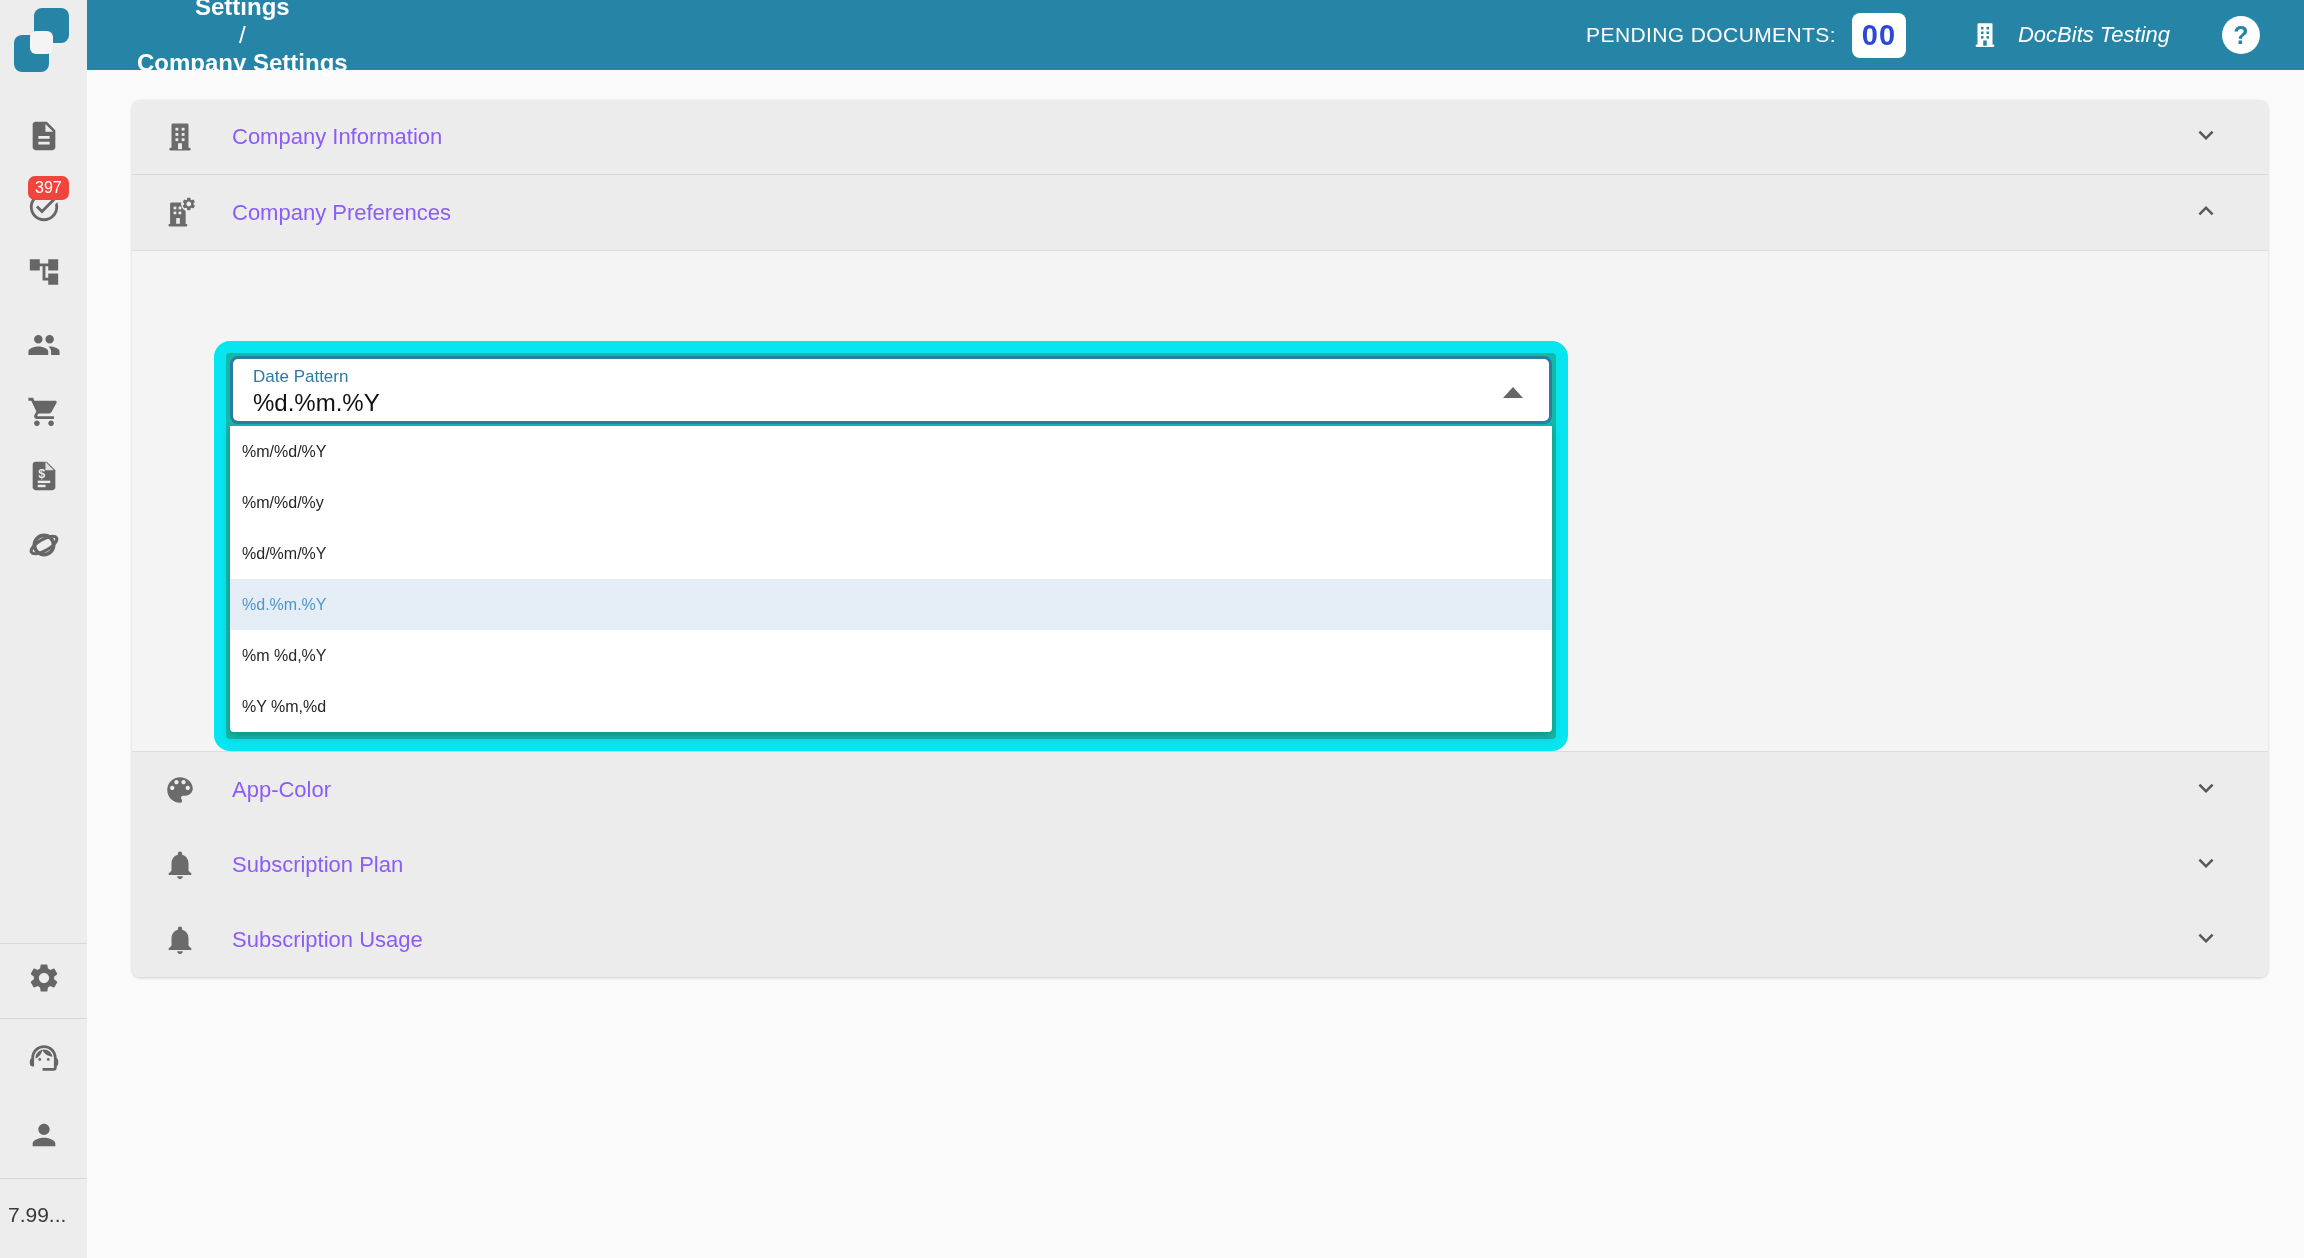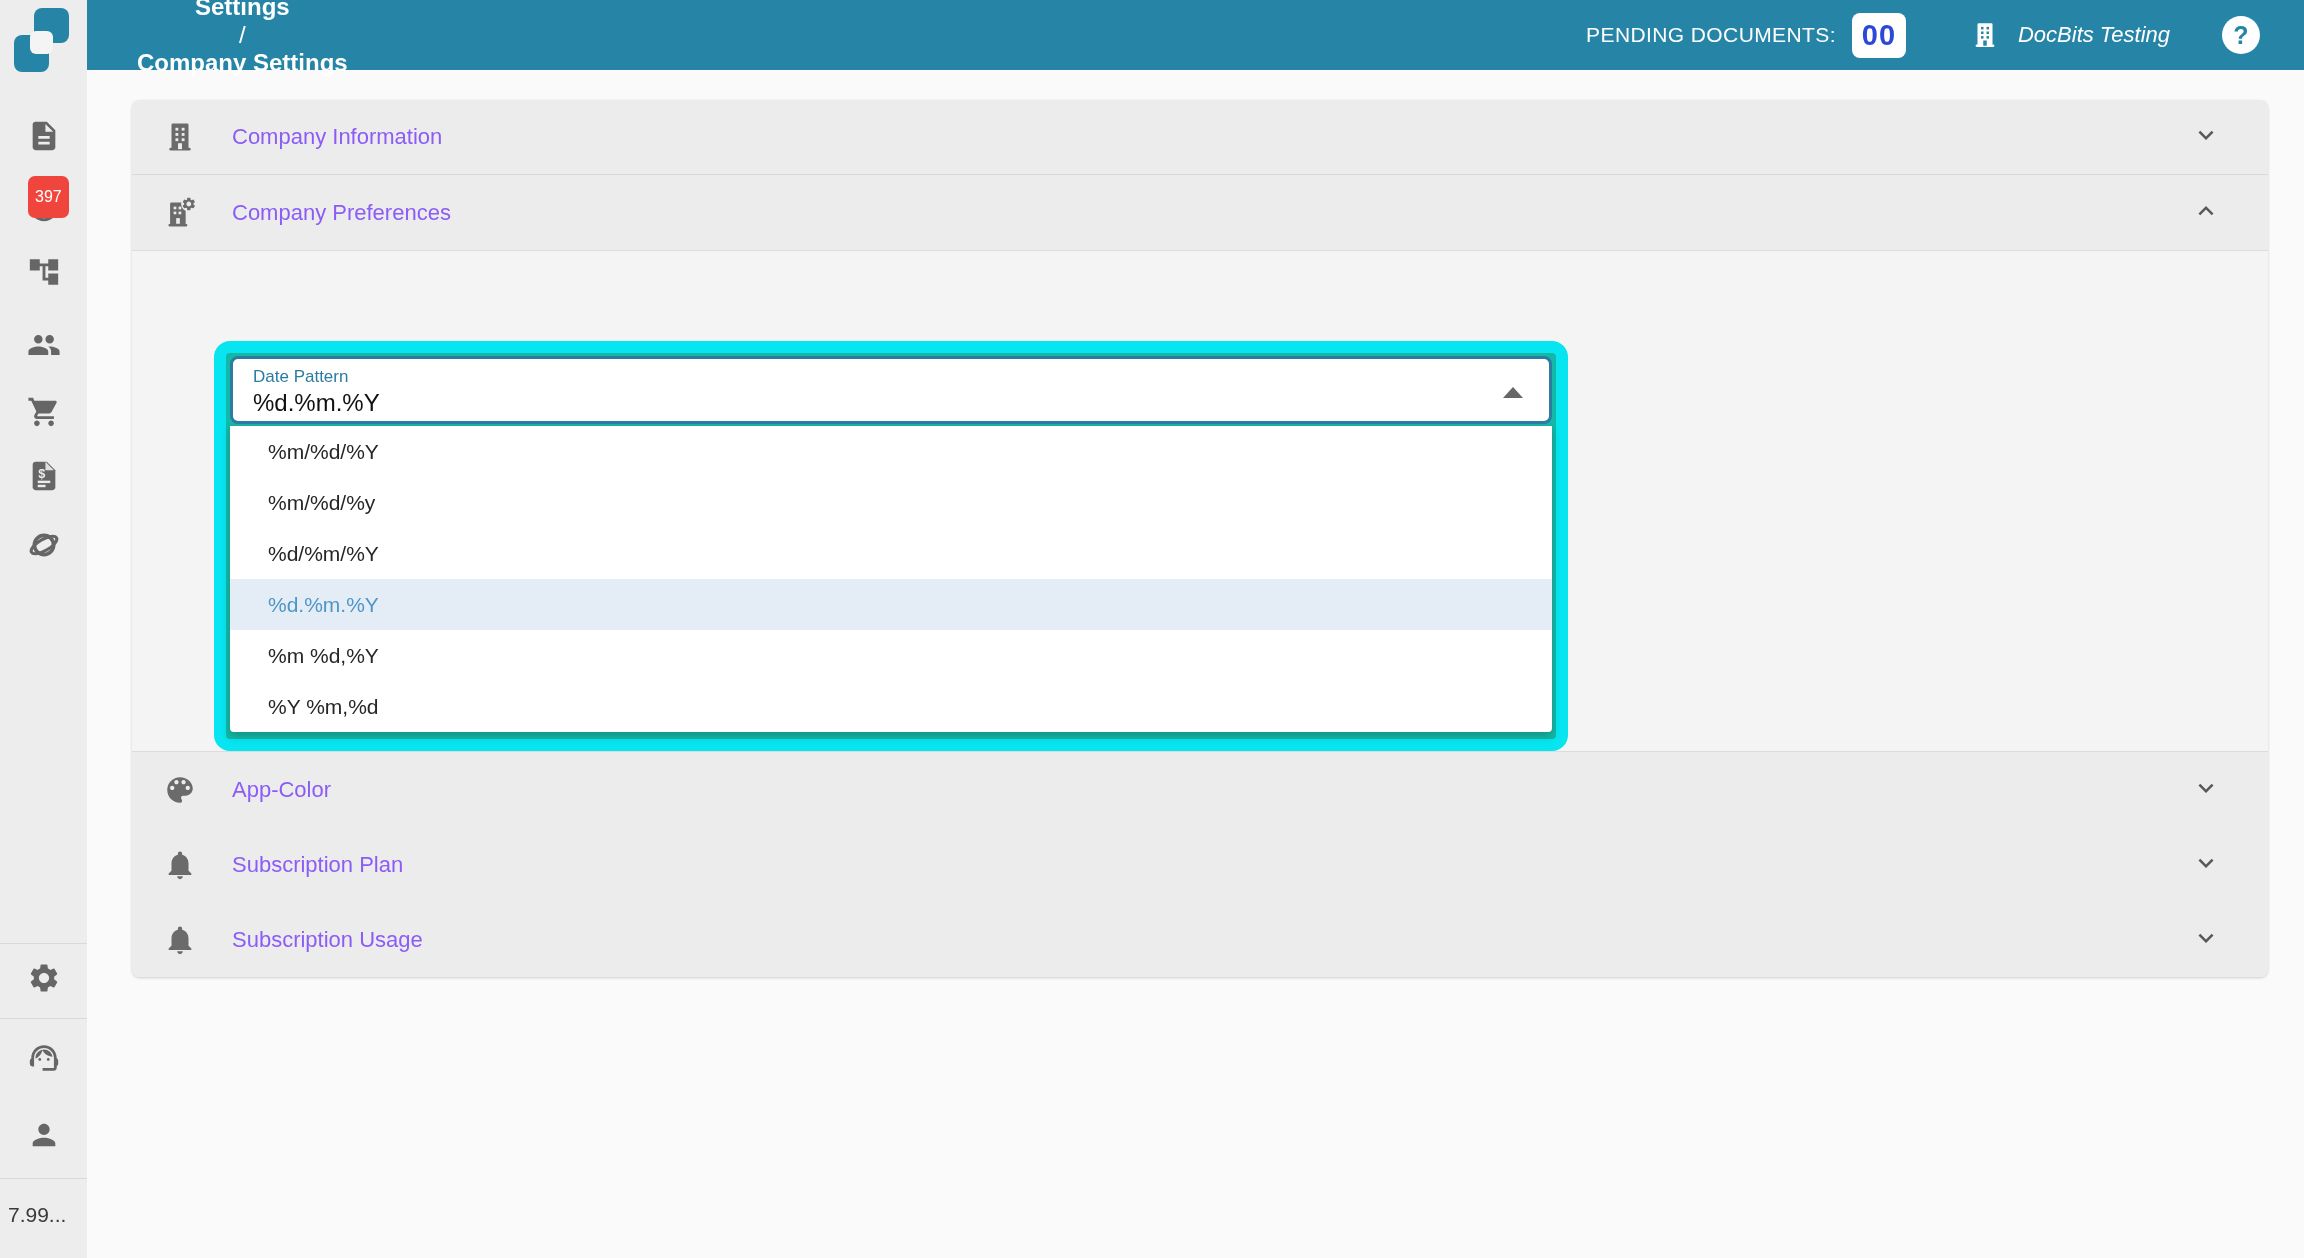--- a/index.html
+++ b/index.html
@@ -14,21 +14,21 @@
 
   
   .sidebar{position:absolute; left:0; top:0; width:87px; height:1258px; background:#ededed; z-index:3;}
   .logo{position:absolute; left:14px; top:8px; width:56px; height:66px;}
   .logo .sq-a{position:absolute; left:20px; top:0; width:35px; height:35px; background:var(--topbar); border-radius:8px;}
   .logo .sq-b{position:absolute; left:0; top:27px; width:35px; height:37px; background:var(--topbar); border-radius:8px;}
   .logo .sq-c{position:absolute; left:16px; top:23px; width:23px; height:23px; background:#f4f4f4; border-radius:6px;}
   .sb-item{position:absolute; left:0; width:87px; display:flex; justify-content:center; cursor:pointer;}
   .sb-item svg{width:34px; height:34px; fill:var(--icon_gray);}
   .sb-badge{position:absolute; left:28px; top:-14px; background:var(--badge_red); color:#fff;
-    font-size:16px; line-height:1; padding:13px 7px; border-radius:7px; font-weight:400; z-index:2;}
+    font-size:16px; line-height:1; padding:4px 7px; border-radius:7px; font-weight:400; z-index:2;}
   .sb-divider{position:absolute; left:0; width:87px; height:1px; background:#d9d9d9;}
   .sb-version{position:absolute; left:8px; top:1203px; font-size:21px; color:#3a3a3a;}
 
   
   .topbar{position:absolute; left:87px; top:0; width:2217px; height:70px; background:var(--topbar);
     display:flex; align-items:center; color:#fff; padding:0 44px 0 50px;}
   .breadcrumb{display:flex; align-items:center; font-size:24px; font-weight:700;flex-direction:column;}
   .breadcrumb .sep{margin:0 16px; font-weight:400;}
   .breadcrumb .crumb{cursor:pointer;}
   .topbar-right{margin-left:auto; display:flex; align-items:center;}
@@ -60,21 +60,21 @@
   
   .highlight-box{position:absolute; left:82px; top:90px; width:1354px; height:410px;
     border:12px solid var(--highlight); border-radius:16px; background:#14b8a6;}
   .select-field{position:relative; margin:3px 4px 0 4px; height:68px; border:3px solid var(--accent);
     border-radius:8px; background:#fff; cursor:pointer;}
   .select-field .field-label{position:absolute; left:20px; top:8px; font-size:17px; color:var(--accent);}
   .select-field .field-value{position:absolute; left:20px; top:30px; font-size:24px; color:#111;}
   .arrow-up-icon{position:absolute; right:26px; top:28px; width:0; height:0;
     border-left:10px solid transparent; border-right:10px solid transparent; border-bottom:11px solid #666;}
   .options{margin:2px 4px 0 4px; background:#fff; box-shadow:0 4px 10px rgba(0,0,0,.2); border-radius:0 0 4px 4px;}
-  .option{height:51px; display:flex; align-items:center; padding-left:38px; font-size:21px; color:#262626; cursor:pointer;}
+  .option{height:51px; display:flex; align-items:center; padding-left:12px; font-size:16px; color:#262626; cursor:pointer;}
   .option.selected{background:var(--selected_bg); color:var(--selected_text);}
 </style>
 </head>
 <body>
 
 <div class="screen">
 
   <aside class="sidebar">
     <div class="logo">
       <div class="sq-a"></div>

